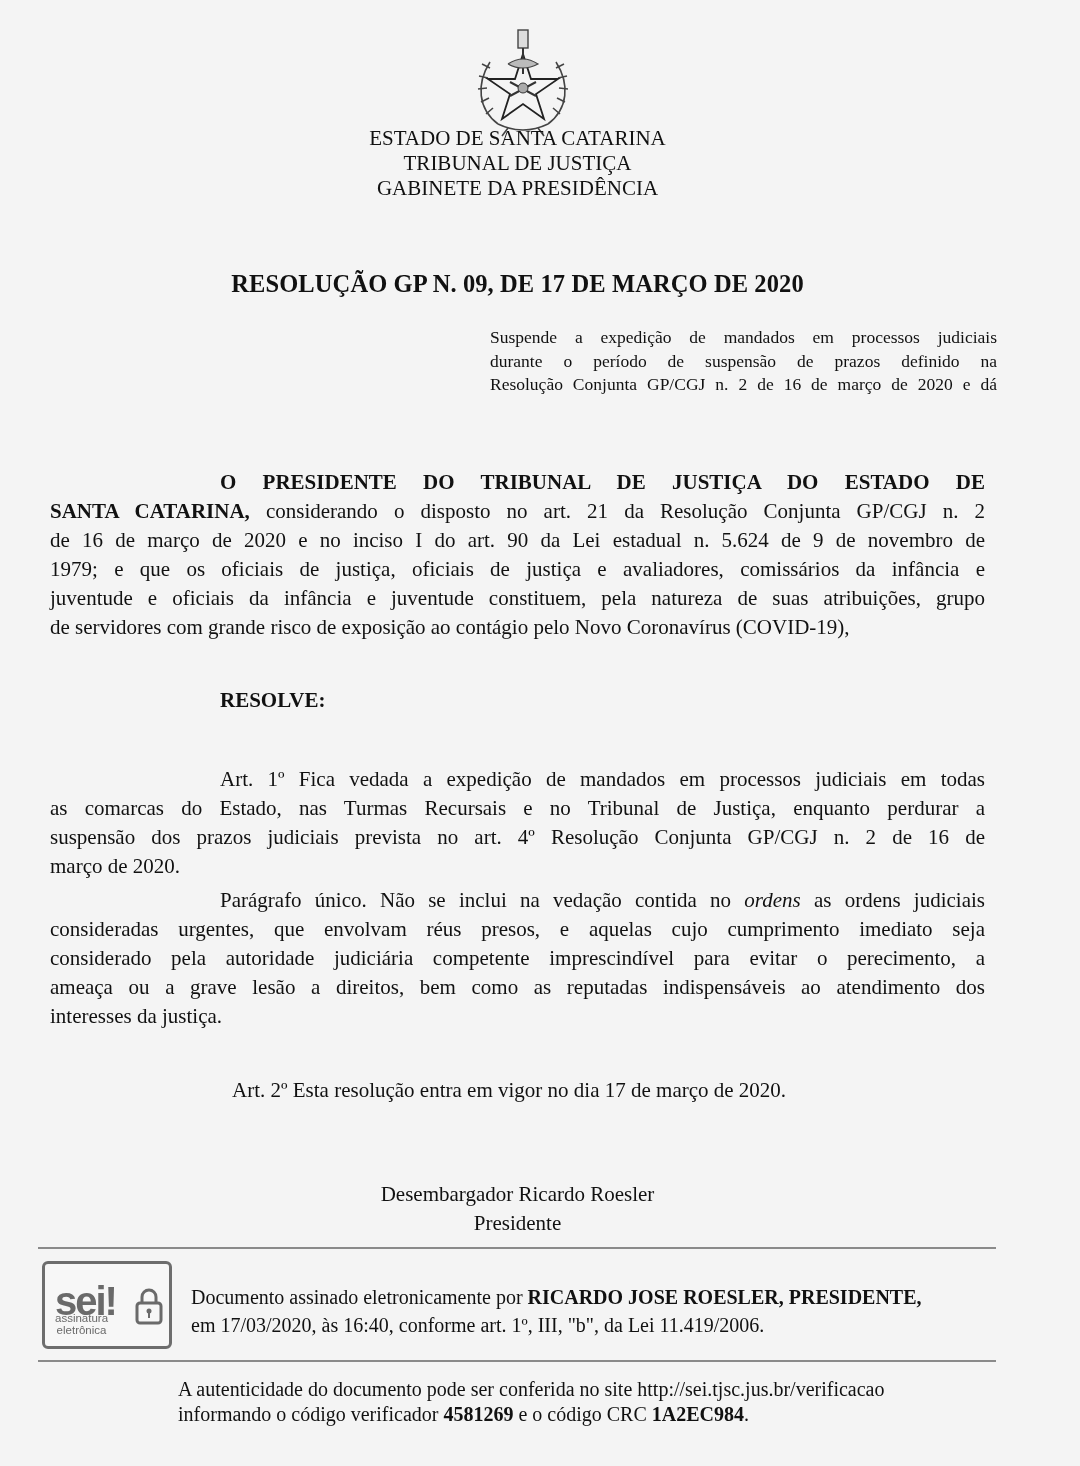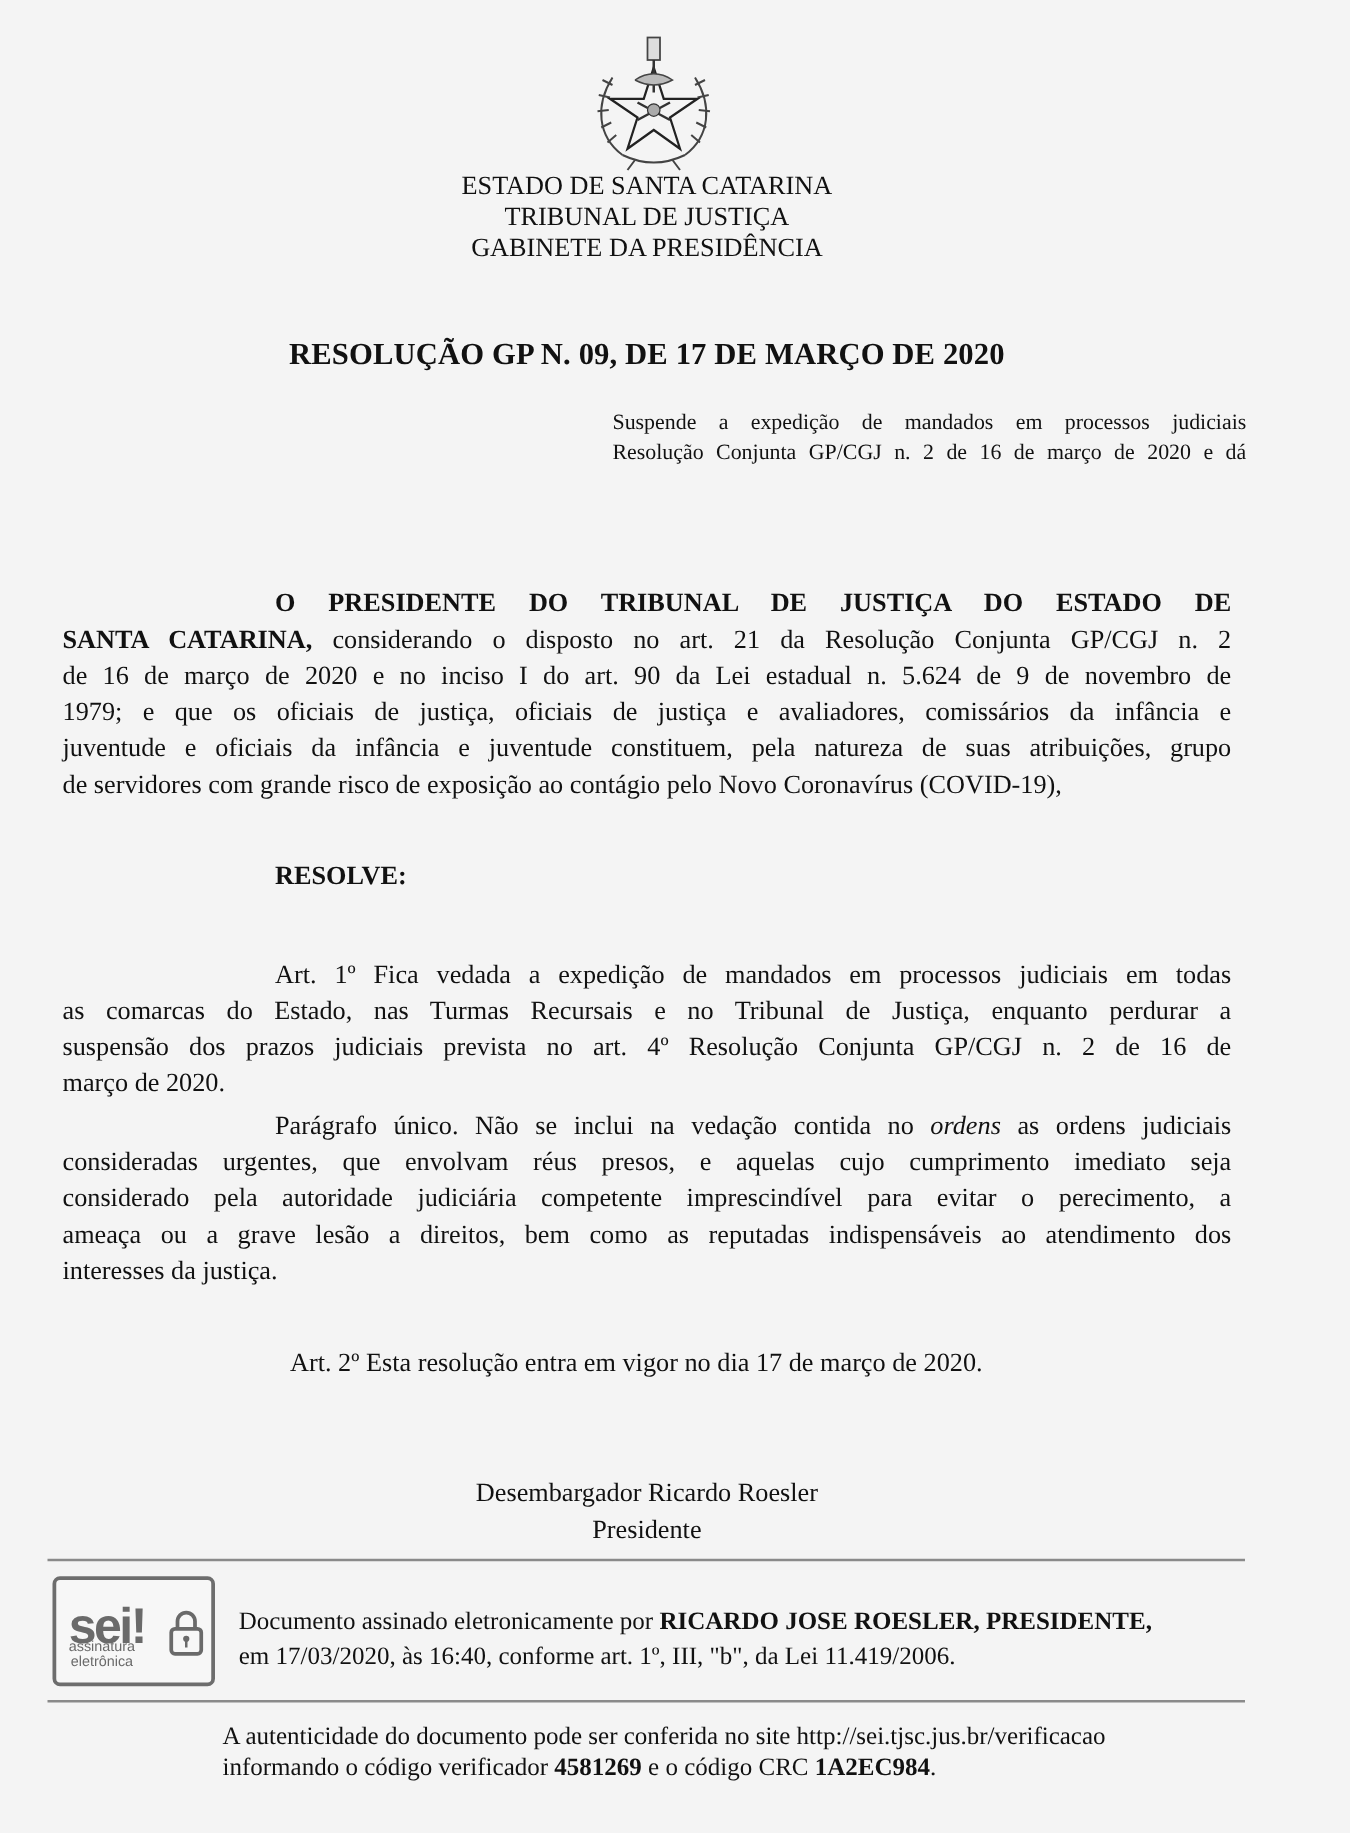--- a/index.html
+++ b/index.html
@@ -19,21 +19,21 @@
     position: absolute;
     left: 468px;
     top: 24px;
     width: 110px;
     height: 116px;
   }
   .header-block {
     position: absolute;
     left: 0;
     width: 1035px;
-    top: 136px;
+    top: 126px;
     text-align: center;
     font-size: 21px;
     line-height: 25px;
   }
   .doc-title {
     position: absolute;
     left: 0;
     width: 1035px;
     top: 270px;
     text-align: center;
@@ -174,20 +174,21 @@
 <div class="header-block">
   <div>ESTADO DE SANTA CATARINA</div>
   <div>TRIBUNAL DE JUSTIÇA</div>
   <div>GABINETE DA PRESIDÊNCIA</div>
 </div>
 
 <div class="doc-title">RESOLUÇÃO GP N. 09, DE 17 DE MARÇO DE 2020</div>
 
 <div class="ementa">
   <span class="line">Suspende a expedição de mandados em processos judiciais</span>
+  <span class="line">durante o período de suspensão de prazos definido na</span>
   <span class="line">Resolução Conjunta GP/CGJ n. 2 de 16 de março de 2020 e dá</span>
 </div>
 
 <div class="para p-preamble">
   <span class="line indent b">O PRESIDENTE DO TRIBUNAL DE JUSTIÇA DO ESTADO DE</span>
   <span class="line"><span class="b">SANTA CATARINA,</span><span> considerando o disposto no art. 21 da Resolução Conjunta GP/CGJ n. 2</span></span>
   <span class="line">de 16 de março de 2020 e no inciso I do art. 90 da Lei estadual n. 5.624 de 9 de novembro de</span>
   <span class="line">1979; e que os oficiais de justiça, oficiais de justiça e avaliadores, comissários da infância e</span>
   <span class="line">juventude e oficiais da infância e juventude constituem, pela natureza de suas atribuições, grupo</span>
   <span class="line last">de servidores com grande risco de exposição ao contágio pelo Novo Coronavírus (COVID-19),</span>

